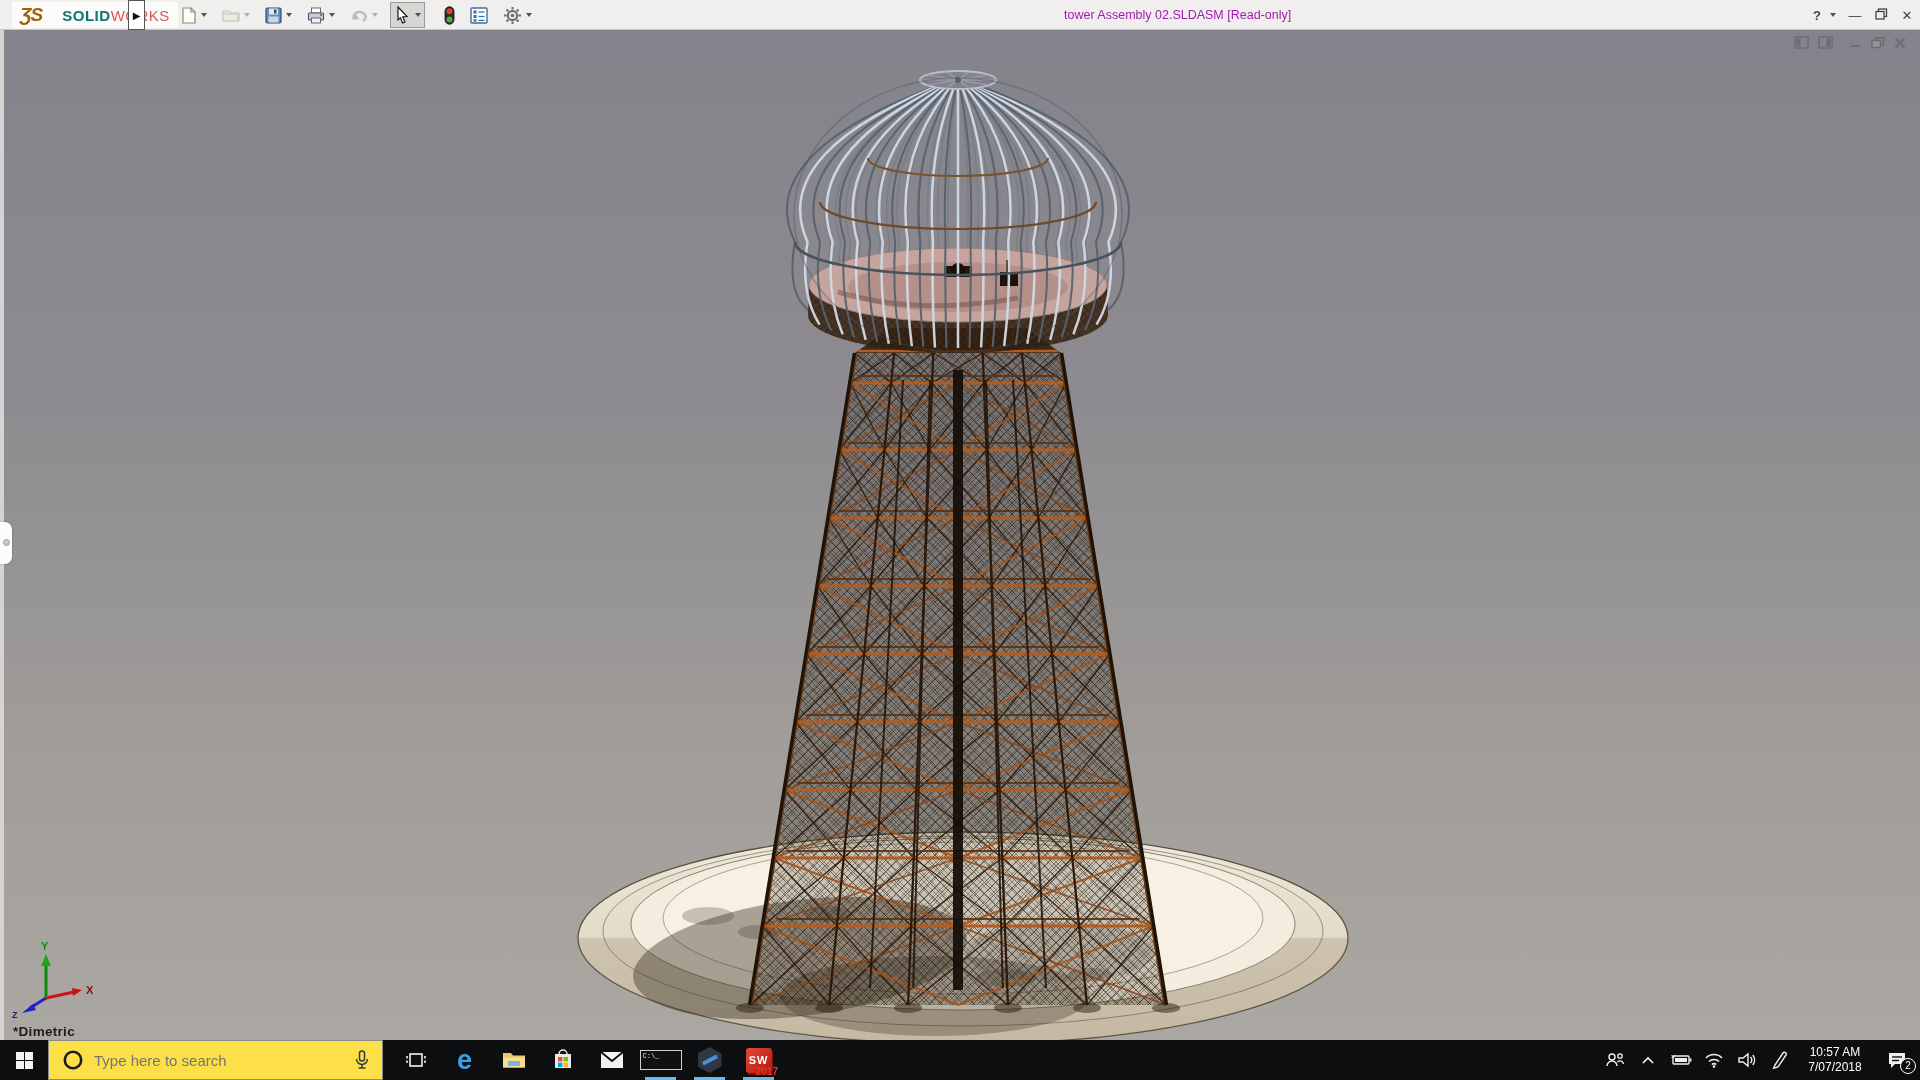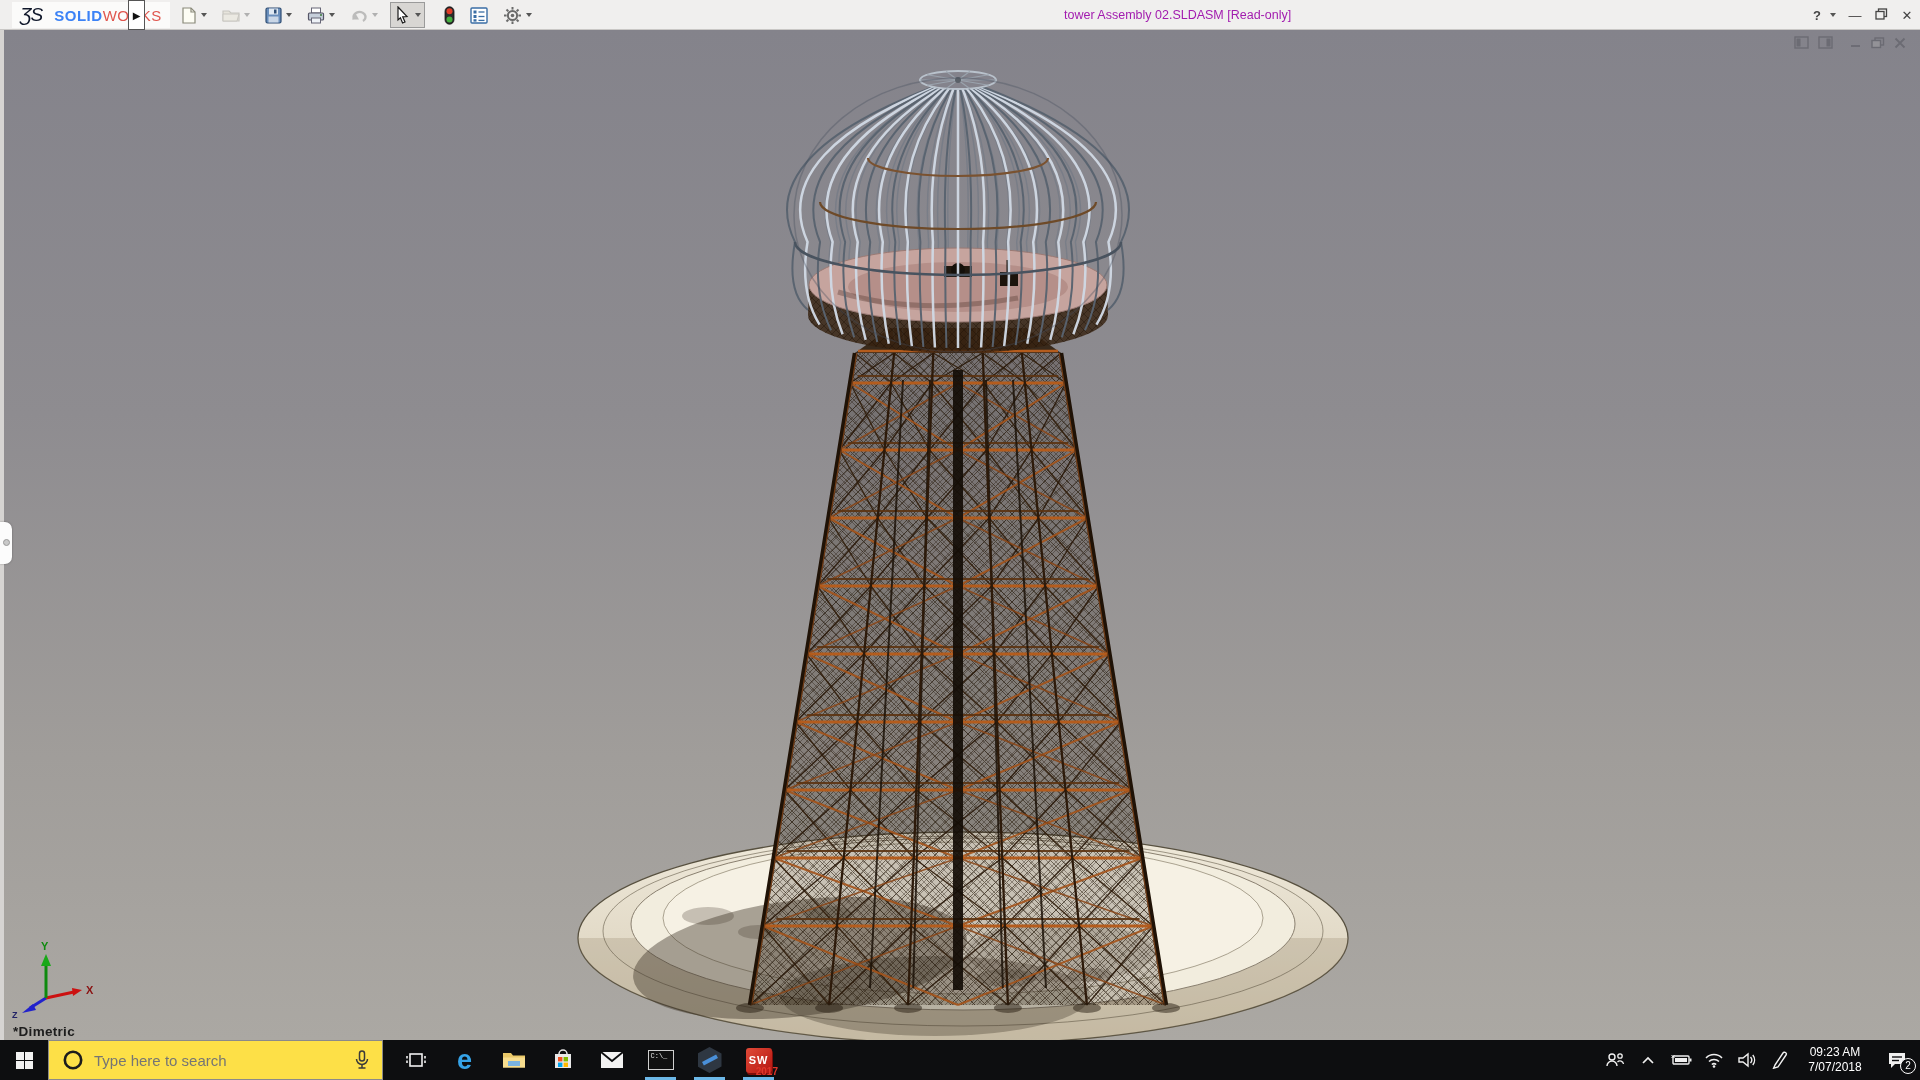--- a/index.html
+++ b/index.html
@@ -5,22 +5,22 @@
   * { margin:0; padding:0; box-sizing:border-box; }
   html,body { width:1920px; height:1080px; overflow:hidden; background:#000;
               font-family:"Liberation Sans", sans-serif; }
   .screen { position:relative; width:1920px; height:1080px; }
 
   
   .titlebar { position:absolute; left:0; top:0; width:1920px; height:30px;
               background:#f0efee; border-bottom:1px solid #c9c7c5; }
   .logo-area { position:absolute; left:12px; top:2px; height:26px; padding:0 8px;
                display:flex; align-items:center; background:#fbfbfa; }
-  .logo-mark { font-size:19px; font-weight:normal; font-style:italic; color:#0f172a; letter-spacing:-1px; }
-  .logo-solid { font-size:15px; font-weight:bold; color:#3b82f6; margin-left:12px; letter-spacing:.5px;}
+  .logo-mark { font-size:19px; font-weight:bold; font-style:italic; color:#a16207; letter-spacing:-1px; }
+  .logo-solid { font-size:15px; font-weight:bold; color:#0f766e; margin-left:20px; letter-spacing:.5px;}
   .logo-works { font-size:15px; color:#e0564e; letter-spacing:.5px; }
   .flyout-btn { position:absolute; left:128px; top:0; width:17px; height:30px; background:#fff;
                 border:1px solid #555; display:flex; align-items:center; justify-content:center;
                 font-size:10px; color:#111; }
   .toolbar { position:absolute; left:168px; top:0; height:30px; display:flex; align-items:center; }
   .tb { position:relative; height:26px; display:flex; align-items:center; padding:0 3px; margin-left:9px; }
   .tb .dd { width:0; height:0; border-left:3.5px solid transparent; border-right:3.5px solid transparent;
             border-top:4px solid #555; margin-left:4px; }
   .tb.disabled svg { opacity:.42; filter:grayscale(.7); }
   .tb.disabled .dd { border-top-color:#b0b0b0; }
@@ -57,21 +57,21 @@
                   font-size:15px; color:#4f4f4f; font-family:"Liberation Sans",sans-serif; }
   .mic { margin-right:12px; }
   .task-icons { position:absolute; left:391px; top:0; display:flex; }
   .tk { position:relative; width:49px; height:40px; display:flex; align-items:center; justify-content:center; }
   .tk .runline { position:absolute; left:9px; bottom:0; width:31px; height:3px; background:#6cb8e8; }
   .edge-glyph { font-size:27px; font-weight:bold; color:#35a3e8; line-height:26px; }
   .sw-tile { width:26px; height:25px; border-radius:3px; background:linear-gradient(135deg,#e14a38,#b31510);
              display:flex; align-items:center; justify-content:center; box-shadow:1px 2px 0 #7e0e0a; }
   .sw-letters { color:#fff; font-weight:bold; font-size:11px; letter-spacing:1px; }
   .sw-year { position:absolute; right:5px; bottom:3px; font-size:10px; font-weight:bold; color:#e0372b; }
-  .cmd-tile { width:26px; height:20px; background:#101010; border:1px solid #cfcfcf; position:relative; }
+  .cmd-tile { width:42px; height:20px; background:#101010; border:1px solid #cfcfcf; position:relative; }
   .cmd-text { position:absolute; left:2px; top:1px; font-family:"Liberation Mono",monospace;
               font-size:7px; color:#e8e8e8; }
   .hex-tile { width:24px; height:26px; background:#2e3742;
               clip-path:polygon(50% 0,100% 25%,100% 75%,50% 100%,0 75%,0 25%); position:relative; }
   .hex-slash { position:absolute; left:4px; top:11px; width:16px; height:4px; background:#4a90d9;
                transform:rotate(-28deg); }
   .tray { position:absolute; right:0; top:0; height:40px; display:flex; align-items:center; }
   .tray-ic { width:33px; height:40px; display:flex; align-items:center; justify-content:center; }
   .clock { width:78px; text-align:center; color:#fff; font-size:12px; line-height:15px; }
   .action { position:relative; width:46px; height:40px; display:flex; align-items:center; justify-content:center; }
@@ -652,21 +652,21 @@
           <path d="M13.5,5 a4.5,4.5 0 0 1 0,6" fill="none" stroke="#f0f0f0" stroke-width="1.4"></path>
           <path d="M15.8,3 a8,8 0 0 1 0,10" fill="none" stroke="#f0f0f0" stroke-width="1.4"></path>
         </svg>
       </div>
       <div class="tray-ic">
         <svg width="18" height="18" viewBox="0 0 18 18">
           <path d="M4,14 L12,2 a1.8,1.8 0 0 1 3,2 L7,16 l-4.4,1.2 z" fill="none" stroke="#f0f0f0" stroke-width="1.4"></path>
         </svg>
       </div>
       <div class="clock">
-        <div>09:23 AM</div>
+        <div>10:57 AM</div>
         <div>7/07/2018</div>
       </div>
       <div class="action">
         <svg width="20" height="18" viewBox="0 0 20 18">
           <path d="M2,2 h16 v11 h-10 l-4,4 v-4 h-2 z" fill="#f0f0f0"></path>
           <line x1="5" y1="6" x2="15" y2="6" stroke="#0d0e10" stroke-width="1.4"></line>
           <line x1="5" y1="9.5" x2="12" y2="9.5" stroke="#0d0e10" stroke-width="1.4"></line>
         </svg>
         <div class="badge">2</div>
       </div>

